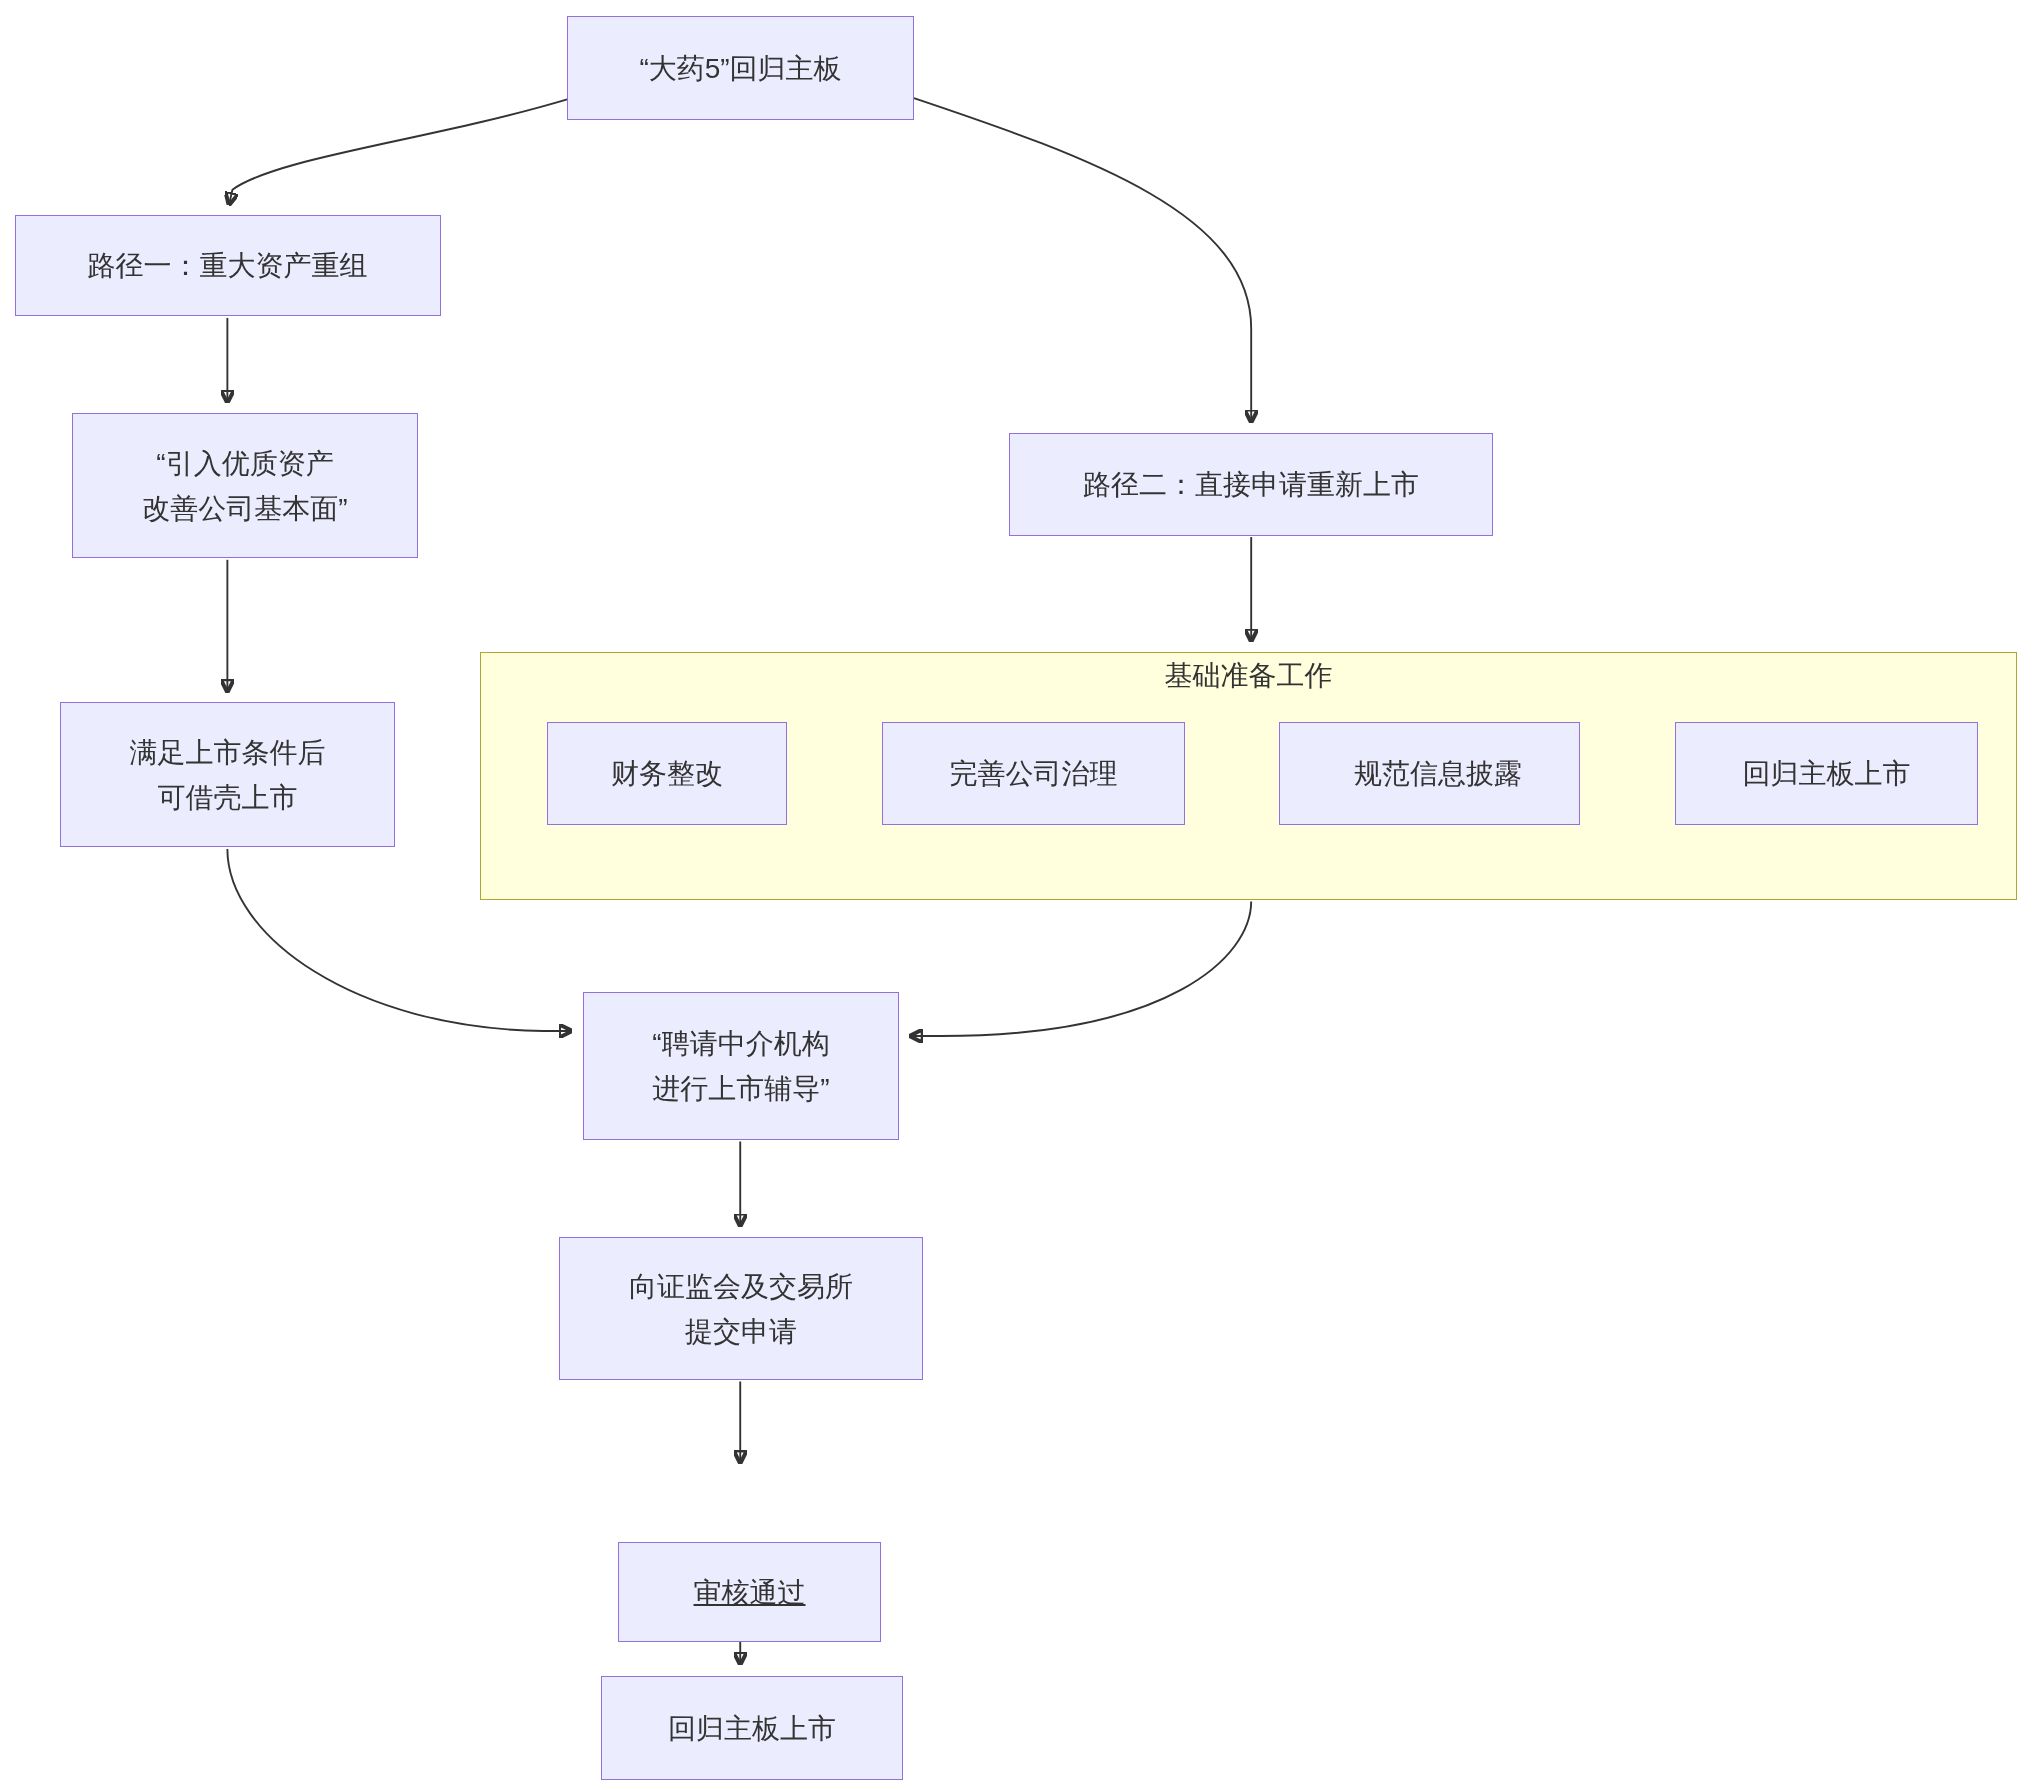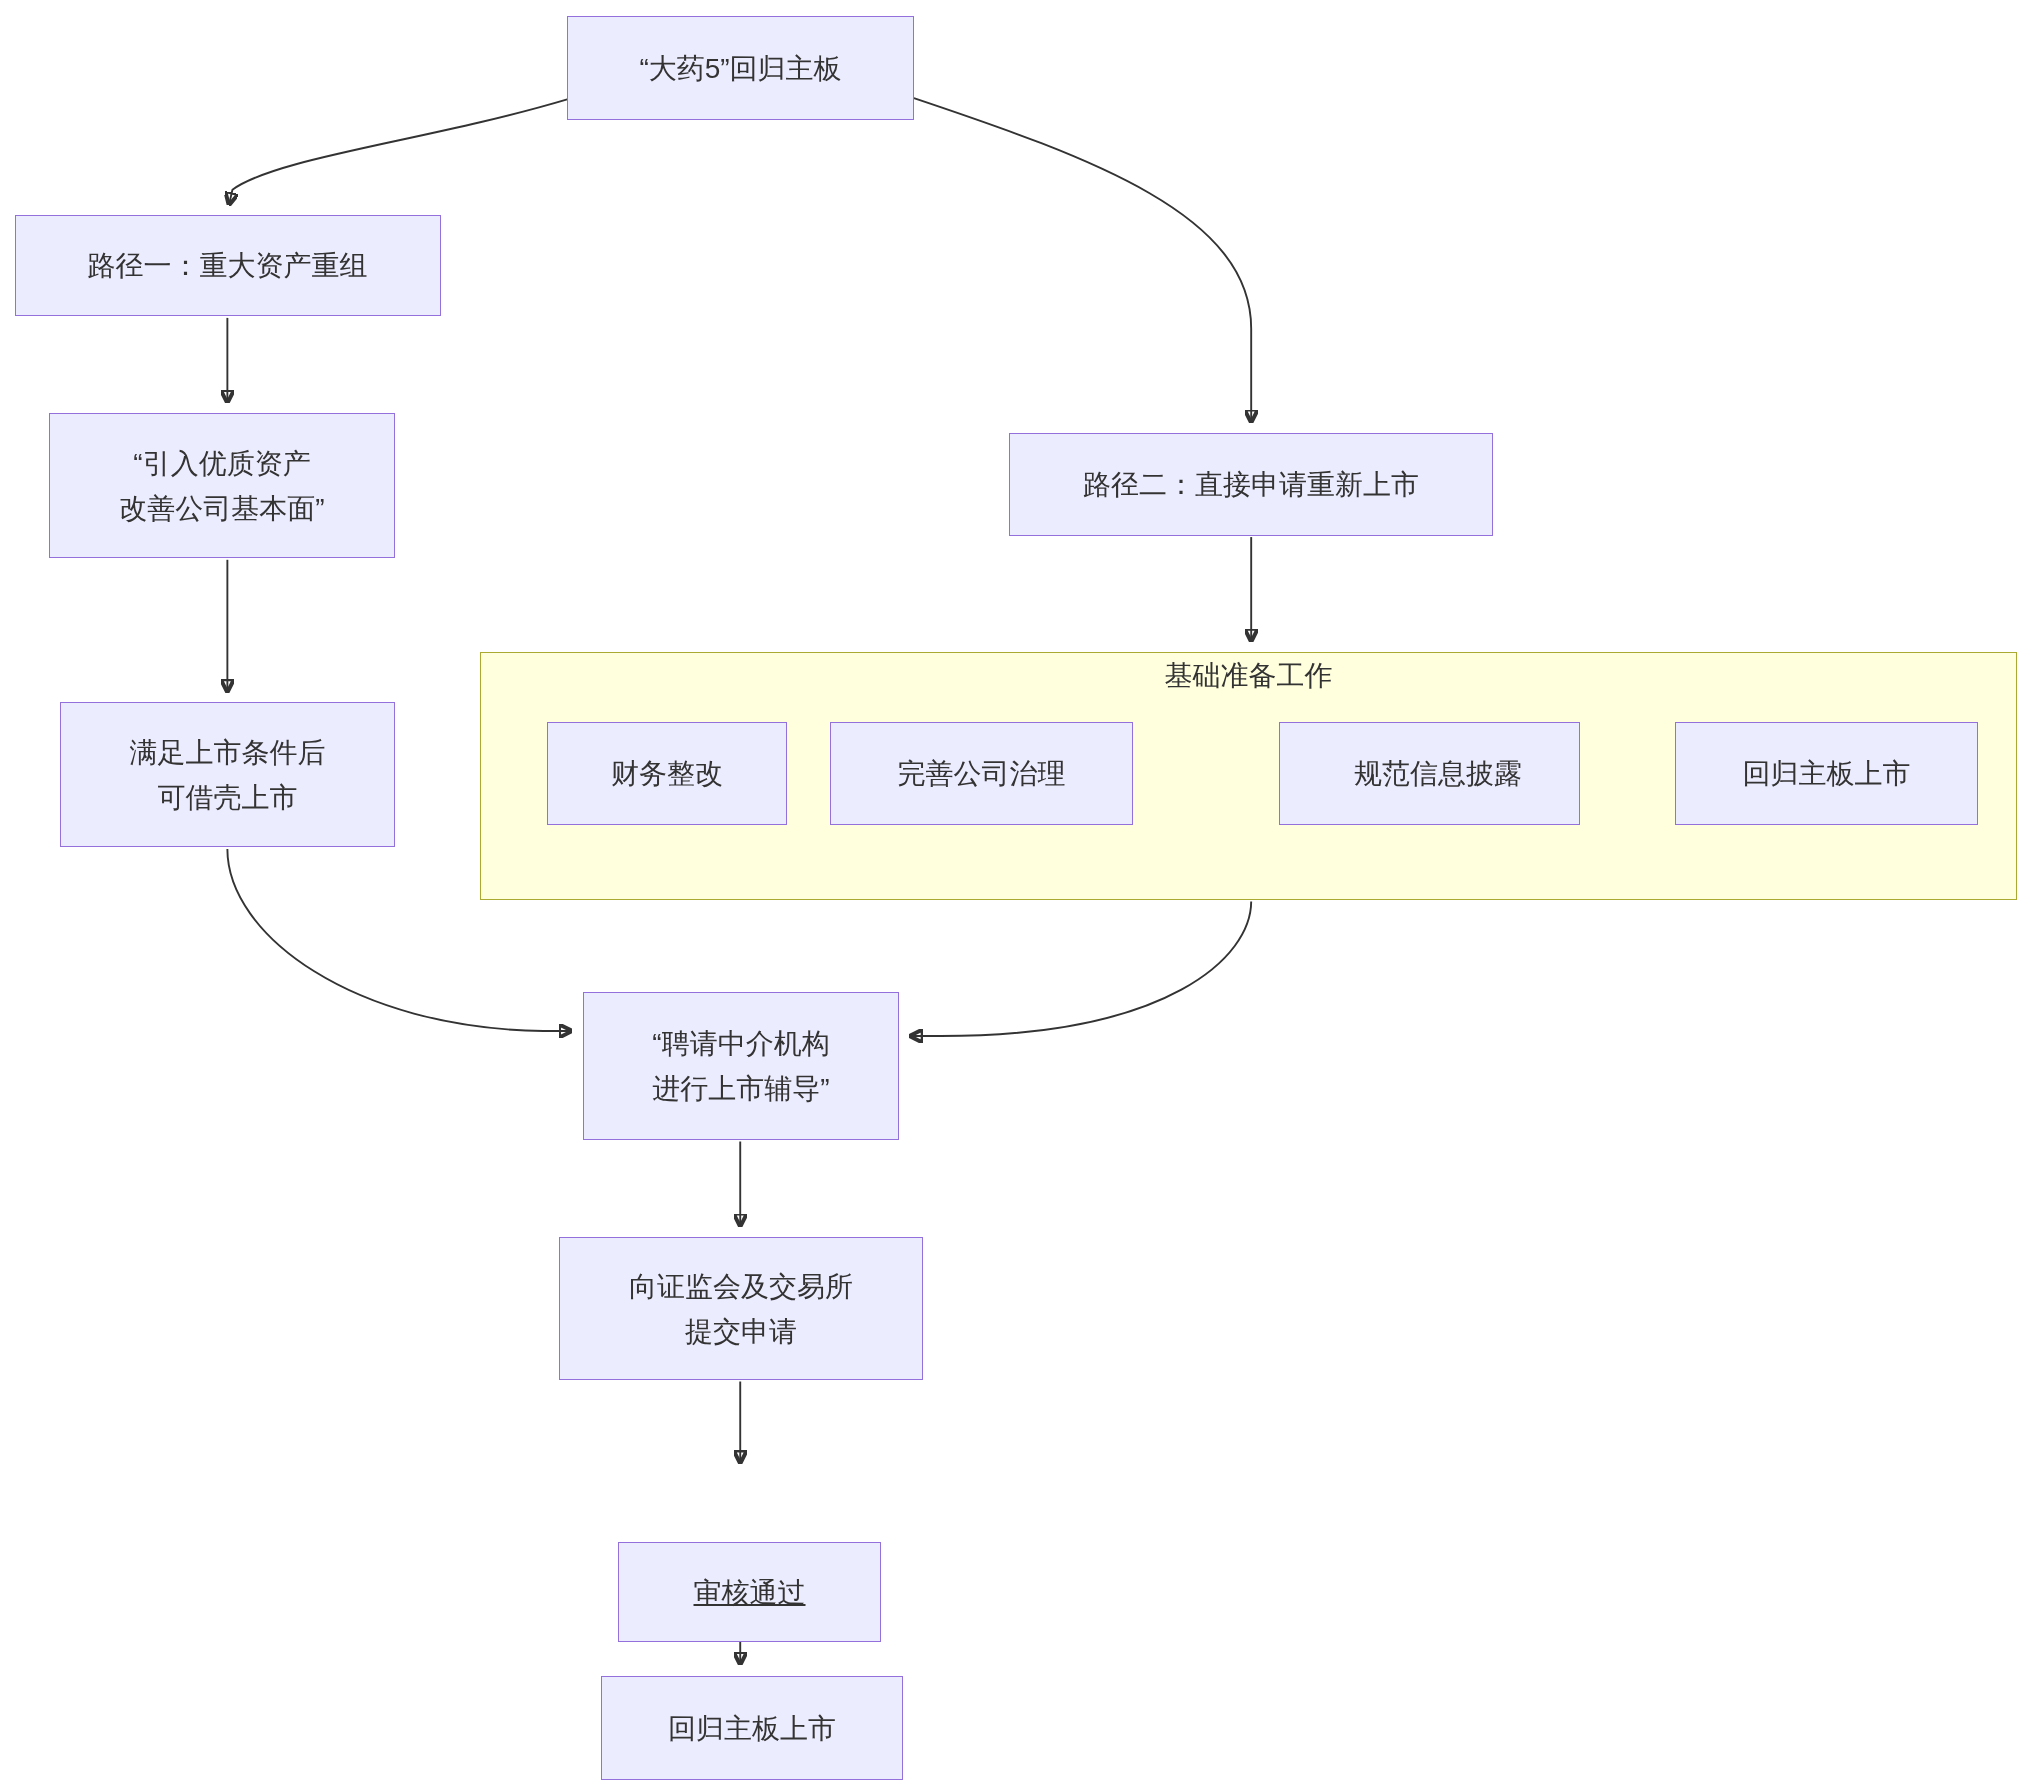--- a/index.html
+++ b/index.html
@@ -42,26 +42,26 @@
   .cluster-title{
     position:absolute;
     left:0;top:7.6px;width:100%;
     text-align:center;
     font-size:28px;line-height:30px;
     color:var(--text);
   }
   
   #n-root    {left:567px;  top:16px;   width:347px; height:104px;}
   #n-path1   {left:14.5px;   top:215px;  width:426px; height:101px;}
-  #n-inject  {left:49px;   top:413px;  width:346px; height:145px;}
+  #n-inject  {left:72px;   top:413px;  width:346px; height:145px;}
   #n-backdoor{left:60px;   top:702px; width:335px; height:145px;}
   #n-path2   {left:1009px; top:433px;  width:484px; height:103px;}
   #cluster   {left:480px;  top:652px; width:1537px;height:248px;}
   #n-fin     {left:547px;  top:722px; width:240px; height:103px;}
-  #n-gov     {left:830px; top:722px; width:303px; height:103px;}
+  #n-gov     {left:882px; top:722px; width:303px; height:103px;}
   #n-disc    {left:1279px; top:722px; width:301px; height:103px;padding-left:17px;}
   #n-comp    {left:1675px; top:722px; width:303px; height:103px;}
   #n-hire    {left:583px;  top:992px; width:316px; height:148px;}
   #n-submit  {left:559px;  top:1237px; width:364px; height:143px;}
   #n-approve {left:618px;  top:1542px; width:263px; height:100px;text-decoration:underline;}
   #n-relist  {left:589px;  top:1676px; width:302px; height:104px;margin-left:12px;}
 </style>
 </head>
 <body>
 

